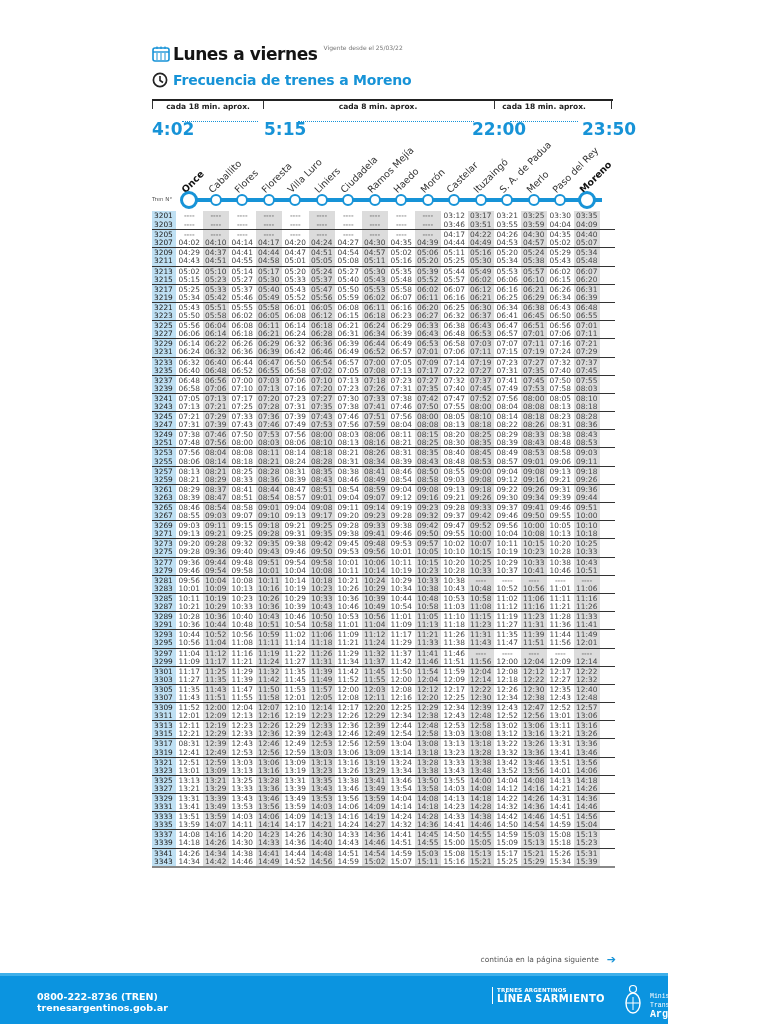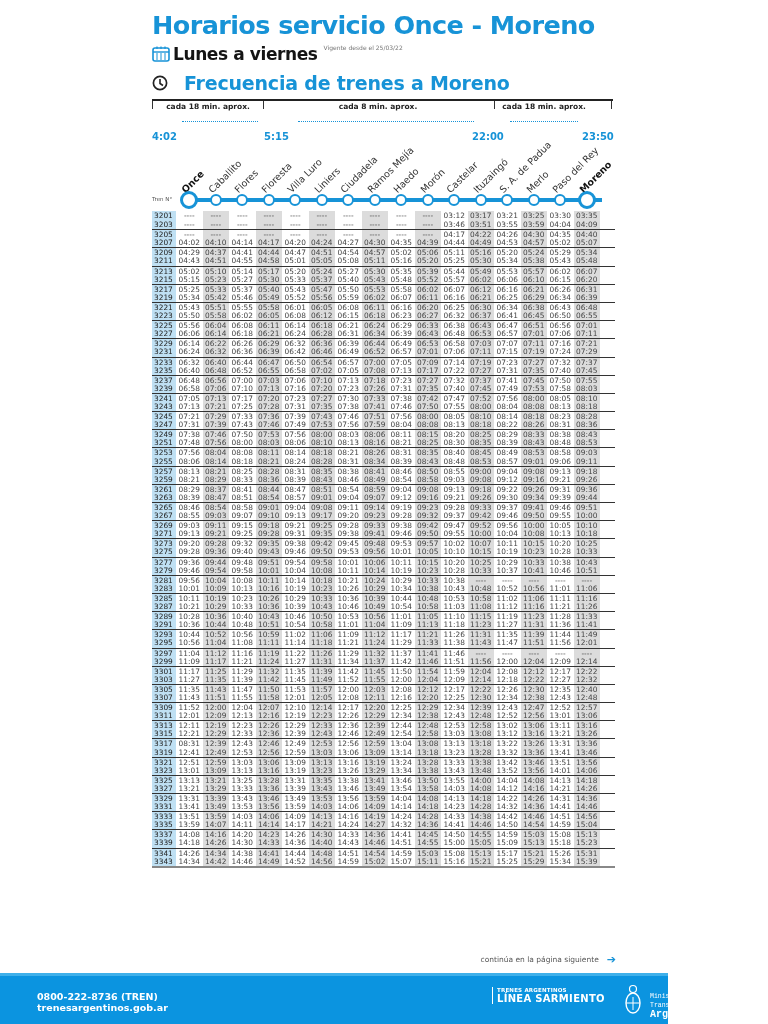--- a/index.html
+++ b/index.html
@@ -12,28 +12,28 @@
     position: absolute; left: 152px; top: 10px;
     font-family: "DejaVu Sans", sans-serif; font-weight: bold;
     font-size: 25.5px; color: #1793d7; letter-spacing: -0.6px; white-space: nowrap;
   }
   .subtitle-row { position: absolute; left: 152px; top: 44px; display: flex; align-items: flex-start; white-space: nowrap; }
   .subtitle { font-weight: bold; font-size: 17px; color: #141414; letter-spacing: -0.4px; margin-left: 3px; }
   .vigente { font-size: 6px; color: #777; margin-left: 6px; }
   .cal-icon { width: 18px; height: 16px; align-self: center; }
 
   .freq-row { position: absolute; left: 152px; top: 72px; display: flex; align-items: center; white-space: nowrap; }
-  .freq-title { font-size: 19px; color: #1793d7; font-weight: bold; margin-left: 16px; letter-spacing: -0.2px; }
+  .freq-title { font-size: 14px; color: #1793d7; font-weight: bold; margin-left: 5px; letter-spacing: -0.2px; }
   .clock-icon { width: 16px; height: 16px; }
 
   .timeline { position: absolute; left: 152px; top: 99px; width: 461px; height: 30px; }
   .tl-line { position: absolute; left: 0; top: 0; width: 461px; height: 2px; background: #222; }
   .tl-tick { position: absolute; top: 2px; width: 1px; height: 8px; background: #333; }
   .tl-label { position: absolute; top: 3px; font-size: 7.5px; font-weight: bold; color: #222; white-space: nowrap; transform: translateX(-50%); }
-  .tl-time { position: absolute; top: 32px; font-size: 10px; font-weight: bold; color: #1793d7; white-space: nowrap; }
+  .tl-time { position: absolute; top: 20px; font-size: 17px; font-weight: bold; color: #1793d7; white-space: nowrap; }
   .tl-dots { position: absolute; top: 22px; height: 0; border-top: 1px dotted #1793d7; }
 
   .stations { position: absolute; left: 0; top: 135px; width: 768px; height: 60px; }
   .station-name {
     position: absolute; bottom: 0; transform-origin: left bottom; transform: rotate(-45deg);
     font-size: 9.5px; color: #333; white-space: nowrap;
   }
   .station-name.bold { font-weight: bold; color: #111; }
 
   .line-row { position: absolute; left: 0; top: 190px; width: 768px; height: 20px; }
@@ -61,21 +61,20 @@
   .brand-big { font-size: 10px; font-weight: bold; letter-spacing: 0.3px; }
   .shield { position: absolute; left: 624px; top: 8px; width: 18px; height: 32px; }
   .ministry { position: absolute; left: 650px; top: 16px; color: #fff; font-size: 6.5px; line-height: 9px; font-family: Liberation Mono, monospace; }
   .ministry .b { font-weight: bold; font-size: 10px; }
 </style>
 </head>
 <body>
 
 <div class="page">
 
-  <div class="title">Horarios servicio Once - Moreno</div>
 
   <div class="subtitle-row">
     <svg class="cal-icon" viewBox="0 0 18 16">
       <rect x="1" y="2" width="16" height="13" rx="2" fill="none" stroke="#1793d7" stroke-width="1.6"></rect>
       <line x1="1" y1="6" x2="17" y2="6" stroke="#1793d7" stroke-width="1.4"></line>
       <line x1="5" y1="0.5" x2="5" y2="3" stroke="#1793d7" stroke-width="1.2"></line>
       <line x1="9" y1="0.5" x2="9" y2="3" stroke="#1793d7" stroke-width="1.2"></line>
       <line x1="13" y1="0.5" x2="13" y2="3" stroke="#1793d7" stroke-width="1.2"></line>
       <line x1="5" y1="7" x2="5" y2="14" stroke="#1793d7" stroke-width="1"></line>
       <line x1="9" y1="7" x2="9" y2="14" stroke="#1793d7" stroke-width="1"></line>

